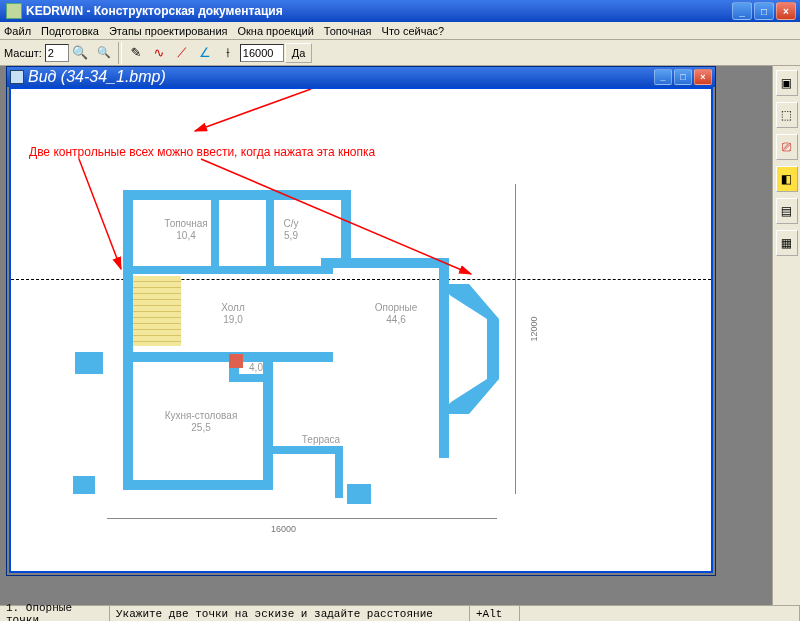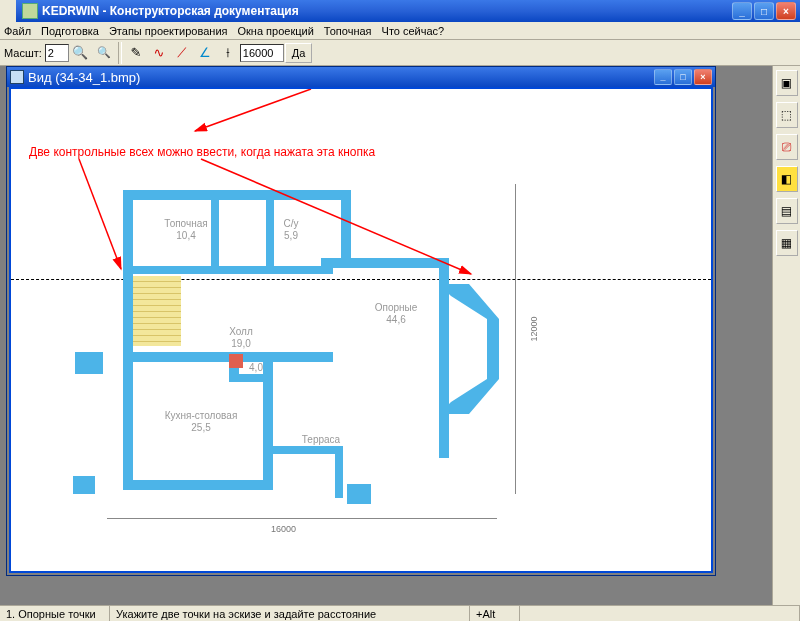--- a/index.html
+++ b/index.html
@@ -1,19 +1,19 @@
 <!DOCTYPE html>
 <html><head>
 <meta charset="utf-8">
 <style>
   * { box-sizing: border-box; margin: 0; padding: 0; }
   body { font-family: Tahoma, Arial, sans-serif; font-size: 11px; background: #ece9d8; overflow: hidden; width: 800px; height: 621px; position: relative; }
 
   
-  .titlebar { height: 22px; background: linear-gradient(to bottom, #3a78e7, #2861d6 50%, #0a46c2); color: #fff; display: flex; align-items: center; padding: 0 2px; margin-left: 16px; }
+  .titlebar { height: 22px; background: linear-gradient(to bottom, #3a78e7, #2861d6 50%, #0a46c2); color: #fff; display: flex; align-items: center; padding: 0 2px; }
   .titlebar .appicon { width: 16px; height: 16px; margin: 0 4px; background: #c0d89b; border: 1px solid #5a7; }
   .titlebar .title { flex: 1; font-weight: bold; font-size: 12px; white-space: nowrap; overflow: hidden; }
   .winbtns { display:flex; gap:2px; margin-right:2px;}
   .winbtn { width:20px; height:18px; border:1px solid #fff5; border-radius:3px; display:flex;align-items:center;justify-content:center;color:#fff;font-weight:bold;font-size:10px;cursor:pointer;}
   .winbtn.min,.winbtn.max{background:linear-gradient(to bottom,#5aa0f0,#2a6fd8);}
   .winbtn.close{background:linear-gradient(to bottom,#f08070,#d04020);}
 
   
   .menubar { height: 18px; background: #ece9d8; border-bottom:1px solid #aca899; display:flex; align-items:center; padding:0 4px; gap:10px; }
   .menubar span { cursor:pointer; }
@@ -33,42 +33,42 @@
   
   .rightstrip{position:absolute; top:66px; right:0; bottom:16px; width:28px; background:#ece9d8; border-left:1px solid #aca899; display:flex;flex-direction:column;align-items:center;gap:6px;padding-top:4px;}
   .rbtn{width:22px;height:26px;border:1px outset #fff;background:#ece9d8;display:flex;align-items:center;justify-content:center;cursor:pointer;font-size:12px;}
   .rbtn.y{background:#ffe040;}
   .rbtn.r{color:#c00;}
 
   
   .childwin{position:absolute; left:6px; top:0; width:710px; height:510px; border:1px solid #002a80;}
   .childwin .ctitle{height:20px;background:linear-gradient(to bottom,#3a78e7,#0a46c2);display:flex;align-items:center;color:#fff;padding:0 3px;}
   .childwin .ctitle .cicon{width:14px;height:14px;background:#c7e0f5;border:1px solid #246;margin-right:4px;}
-  .childwin .ctitle .ctext{flex:1;font-size:13px;}
+  .childwin .ctitle .ctext{flex:1;font-size:16px;font-style:italic;}
   .childwin .cbtns{display:flex;gap:2px;}
   .cbtn{width:18px;height:16px;border:1px solid #fff5;border-radius:2px;display:flex;align-items:center;justify-content:center;font-size:9px;color:#fff;font-weight:bold;}
   .cbtn.mm{background:linear-gradient(to bottom,#5aa0f0,#2a6fd8);}
   .cbtn.cc{background:linear-gradient(to bottom,#f08070,#d04020);}
   .childwin .cbody{position:absolute;top:20px;left:2px;right:2px;bottom:2px;background:#fff;border:2px solid #0048d8;overflow:hidden;}
 
   
   .annot{position:absolute;color:#ff0000;font-size:12px;font-family:Arial;z-index:50;}
   svg.arrows{position:absolute;top:0;left:0;pointer-events:none;z-index:40;}
 
   
   .plan{position:absolute; left:100px; top:95px; width:430px; height:380px;}
   .wall{position:absolute;background:#4cb4e8;}
   .room-lbl{position:absolute;color:#999;font-size:10px;text-align:center;line-height:1.2;}
   .dim{position:absolute;color:#777;font-size:9px;}
   .dashline{position:absolute;border-top:1px dashed #000;height:0;}
   .stairs{position:absolute;background:repeating-linear-gradient(to bottom,#f3e79b,#f3e79b 5px,#d8c468 5px,#d8c468 6px);}
 
   
   .status{position:absolute;left:0;right:0;bottom:0;height:16px;background:#ece9d8;border-top:1px solid #aca899;display:flex;align-items:center;font-size:11px;}
-  .status .cell{border-right:1px solid #aca899;padding:8px 6px;height:100%;display:flex;align-items:center;}
+  .status .cell{border-right:1px solid #aca899;padding:8px 6px;height:100%;display:flex;align-items:center;font-family:Liberation Mono, monospace;}
   .status .cell.f{flex:1;}
 </style>
 </head>
 <body>
 
 <div class="titlebar">
   <div class="appicon"></div>
   <div class="title">KEDRWIN - Конструкторская документация</div>
   <div class="winbtns">
     <div class="winbtn min">_</div>
@@ -167,21 +167,21 @@
         <div style="position:absolute;left:118px;top:170px;width:14px;height:14px;background:#e06050;"></div>
 
         <div class="stairs" style="left:22px;top:92px;width:48px;height:70px;"></div>
 
         <div class="room-lbl" style="left:45px;top:34px;width:60px;">
           <span>Топочная</span><br><span>10,4</span>
         </div>
         <div class="room-lbl" style="left:160px;top:34px;width:40px;">
           <span>С/у</span><br><span>5,9</span>
         </div>
-        <div class="room-lbl" style="left:100px;top:118px;width:60px;margin-top:24px;">
+        <div class="room-lbl" style="left:92px;top:118px;width:60px;">
           <span>Холл</span><br><span>19,0</span>
         </div>
         <div class="room-lbl" style="left:250px;top:118px;width:70px;">
           <span>Опорные</span><br><span>44,6</span>
         </div>
         <div class="room-lbl" style="left:130px;top:178px;width:30px;">
           <span>4,0</span>
         </div>
         <div class="room-lbl" style="left:45px;top:226px;width:90px;">
           <span>Кухня-столовая</span><br><span>25,5</span>

